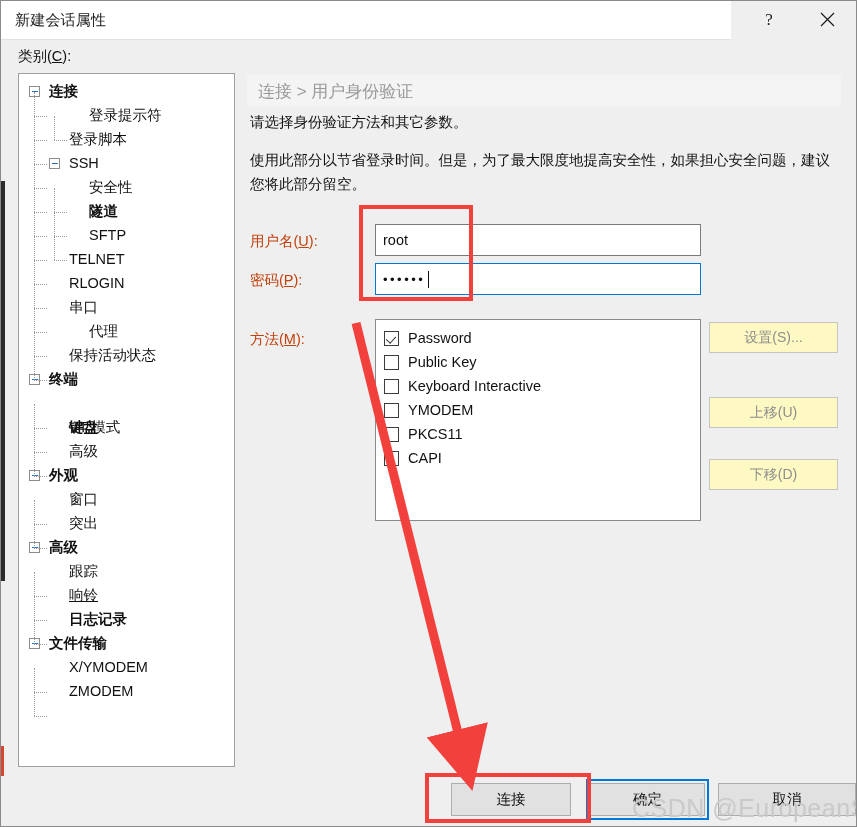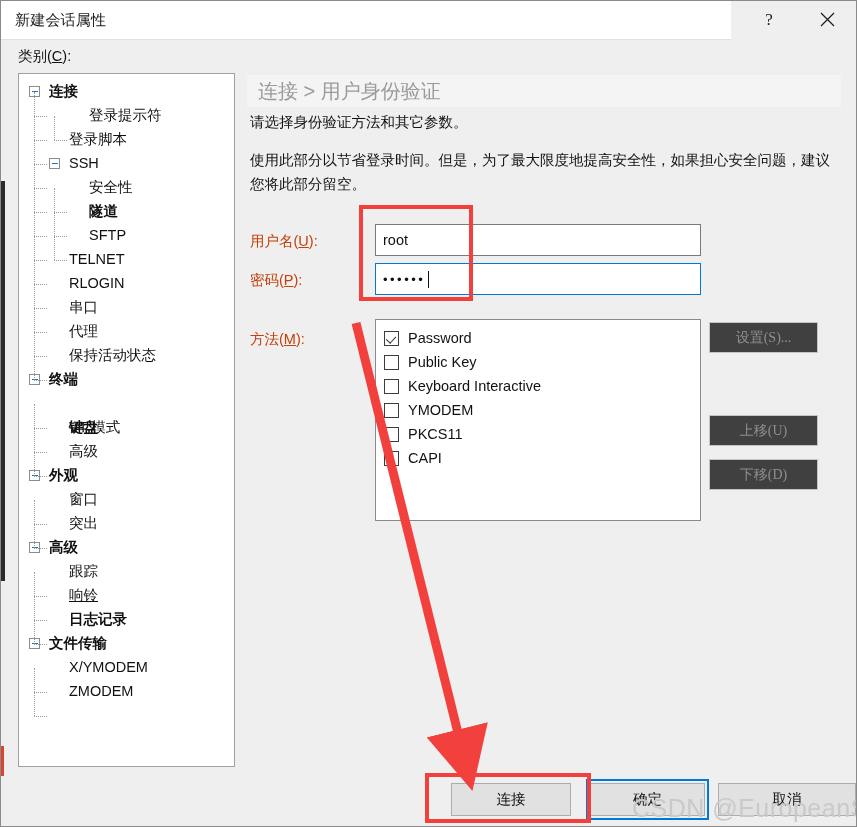--- a/index.html
+++ b/index.html
@@ -138,21 +138,21 @@
   
   .breadcrumb {
     position: absolute;
     left: 246px; top: 74px;
     width: 594px; height: 32px;
     background: #f4f4f4;
     box-sizing: border-box;
     display: flex;
     align-items: center;
     padding-left: 11px;
-    font-size: 20px;
+    font-size: 17px;
     color: #9a9a9a;
   }
   .desc1 {
     position: absolute;
     left: 249px; top: 112px;
     font-size: 14.5px;
     color: #111;
   }
   .desc2 {
     position: absolute;
@@ -243,34 +243,33 @@
   .method-label {
     margin-left: 9px;
     font-size: 14.5px;
     color: #111;
   }
 
   
   .side-btn {
     position: absolute;
     left: 708px;
-    width: 109px; height: 31px;
-    background: #404040;
+    width: 129px; height: 31px;
+    background: #fef9c3;
     border: 1px solid #c4c4c4;
     box-sizing: border-box;
     display: flex;
     align-items: center;
     justify-content: center;
     font-size: 14px;
     color: #8e8e8e;
     cursor: default;
-    font-family: Liberation Serif, serif;
   }
   .sb-settings { top: 321px; }
-  .sb-up { top: 414px; }
+  .sb-up { top: 396px; }
   .sb-down { top: 458px; }
 
   
   .bottom-btn {
     position: absolute;
     height: 33px;
     background: #e1e1e1;
     border: 1px solid #adadad;
     box-sizing: border-box;
     display: flex;
@@ -373,21 +372,21 @@
         <div class="tree-row">
           <span class="tree-label" style="margin-left: 47px;">TELNET</span>
         </div>
         <div class="tree-row">
           <span class="tree-label" style="margin-left: 47px;">RLOGIN</span>
         </div>
         <div class="tree-row">
           <span class="tree-label" style="margin-left: 47px;">串口</span>
         </div>
         <div class="tree-row">
-          <span class="tree-label" style="margin-left: 47px;">代理</span>
+          <span class="tree-label" style="margin-left: 67px;">代理</span>
         </div>
         <div class="tree-row">
           <span class="tree-label" style="margin-left: 47px;">保持活动状态</span>
         </div>
         <div class="tree-row">
           <span class="expander" style="left: 10px; top: 6px;"></span>
           <span class="tree-label bold" style="margin-left: 27px;">终端</span>
         </div>
         <div class="tree-row">
           <span class="tree-label bold" style="margin-left: 47px; margin-top: 48px;">键盘</span>

